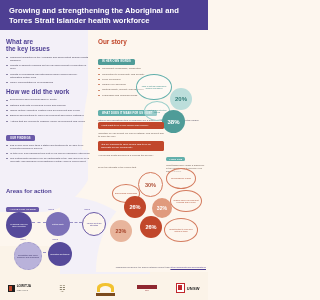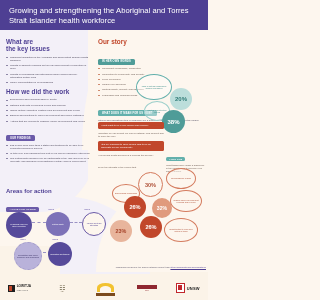--- a/index.html
+++ b/index.html
@@ -11,21 +11,21 @@
   .poster{position:relative;width:208px;height:300px;overflow:hidden;background:#fdf6ee;}
 
   
   .header{
     position:absolute;left:0;top:0;width:208px;height:30px;
     background:#4e3f93;
   }
   .header h1{
     margin:0;padding:6px 9px 0 9px;
     color:#ffffff;font-size:7.6px;line-height:9.6px;
-    font-weight:normal;letter-spacing:.05px;
+    font-weight:bold;letter-spacing:.05px;
   }
 
   
   .left-wash{
     position:absolute;left:0;top:30px;width:100px;height:182px;
     background:#f3f0f8;
     border-bottom-right-radius:60px 80px;
   }
   .cream-wash{
     position:absolute;left:88px;top:30px;width:120px;height:240px;

